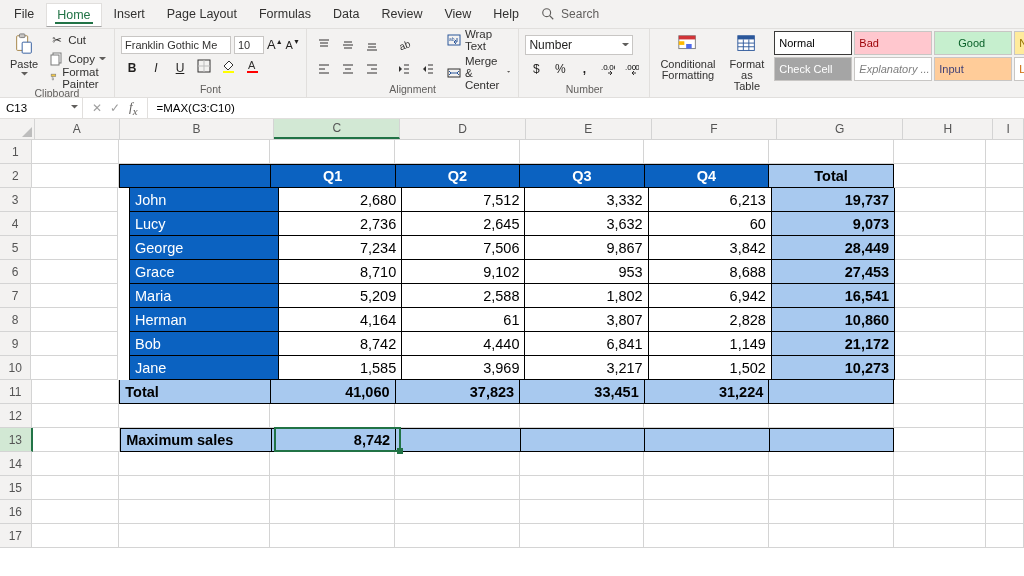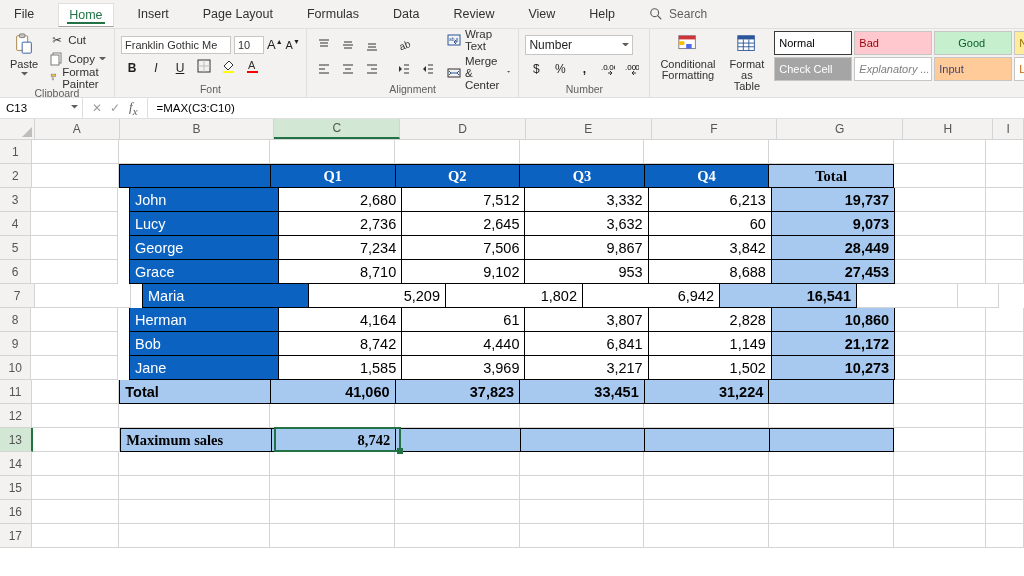--- a/index.html
+++ b/index.html
@@ -22,21 +22,21 @@
     --style-neutral-fg: #957204;
     --style-check-bg: #a5a5a5;
     --style-expl-bg: #ffffff;
     --style-input-bg: #ffcc99;
     --style-linked-bg: #fffff0;
   }
   html,body { margin:0; padding:0; font-family: "Segoe UI", Arial, sans-serif; font-size:12px; color:#201f1e; background:#fff; }
   body { width:1024px; height:576px; overflow:hidden; }
 
   
-  .tabs-row { display:flex; align-items:center; gap:14px; height:28px; background:var(--ribbon-bg); border-bottom:1px solid var(--ribbon-border); padding:0 4px; }
+  .tabs-row { display:flex; align-items:center; gap:2px; height:28px; background:var(--ribbon-bg); border-bottom:1px solid var(--ribbon-border); padding:0 4px; }
   .tab { padding:4px 10px; cursor:pointer; font-size:12.5px; color:#323130; }
   .tab.file { background: var(--ribbon-bg); color:#323130; font-weight:400; }
   .tab.active { background:#fff; border:1px solid var(--ribbon-border); border-bottom:1px solid #a3a3a3; position:relative; top:1px; color:#217346; font-weight:400; }
   .tab.active::after { content:""; position:absolute; left:8px; right:8px; bottom:2px; height:2px; background:var(--green-accent); }
   .search-box { display:flex; align-items:center; gap:6px; color:#605e5c; margin-left:10px; }
   .search-icon { width:14px; height:14px; }
 
   
   .ribbon { display:flex; height:68px; background:var(--ribbon-bg); border-bottom:1px solid var(--ribbon-border); overflow:hidden; }
   .ribbon-group { display:flex; flex-direction:column; border-right:1px solid var(--ribbon-border); padding:2px 6px 0 6px; }
@@ -89,21 +89,21 @@
 
   
   .hdr-blue { background:var(--header-blue); color:#fff; font-weight:700; }
   .hdr-blue.center { justify-content:center; }
   .total-col { background:var(--total-blue); font-weight:700; }
   .total-row { background:var(--total-blue); font-weight:700; }
   .max-row { background:var(--total-blue); font-weight:700; }
   .name-col { background:var(--header-blue); color:#fff; font-weight:400;margin-left:11px; }
 
   
-  .tb-top { border-top:1px solid #000 !important;font-family:Liberation Serif, serif; }
+  .tb-top { border-top:1px solid #000 !important; }
   .tb-bot { border-bottom:1px solid #000 !important; }
   .tb-left { border-left:1px solid #000 !important; }
   .tb-right-blk { border-right:1px solid #000 !important; }
   .inner-blk { border-right:1px solid #000 !important; border-bottom:1px solid #000 !important; }
 
   
   .sel-rect { position:absolute; border:2px solid var(--green-accent); pointer-events:none; box-sizing:border-box; }
   .sel-rect .handle { position:absolute; width:6px; height:6px; background:var(--green-accent); right:-4px; bottom:-4px; }
 
   
@@ -519,20 +519,21 @@
         <div class="cell cF inner-blk right">8,688</div>
         <div class="cell cG total-col right tb-right-blk inner-blk right">27,453</div>
         <div class="cell cH"></div>
         <div class="cell cI"></div>
       </div>
       <div class="row">
         <div class="row-h">7</div>
         <div class="cell cA"></div>
         <div class="cell cB name-col tb-left inner-blk">Maria</div>
         <div class="cell cC inner-blk right">5,209</div>
+        <div class="cell cD inner-blk right">2,588</div>
         <div class="cell cE inner-blk right">1,802</div>
         <div class="cell cF inner-blk right">6,942</div>
         <div class="cell cG total-col right tb-right-blk inner-blk right">16,541</div>
         <div class="cell cH"></div>
         <div class="cell cI"></div>
       </div>
       <div class="row">
         <div class="row-h">8</div>
         <div class="cell cA"></div>
         <div class="cell cB name-col tb-left inner-blk">Herman</div>

